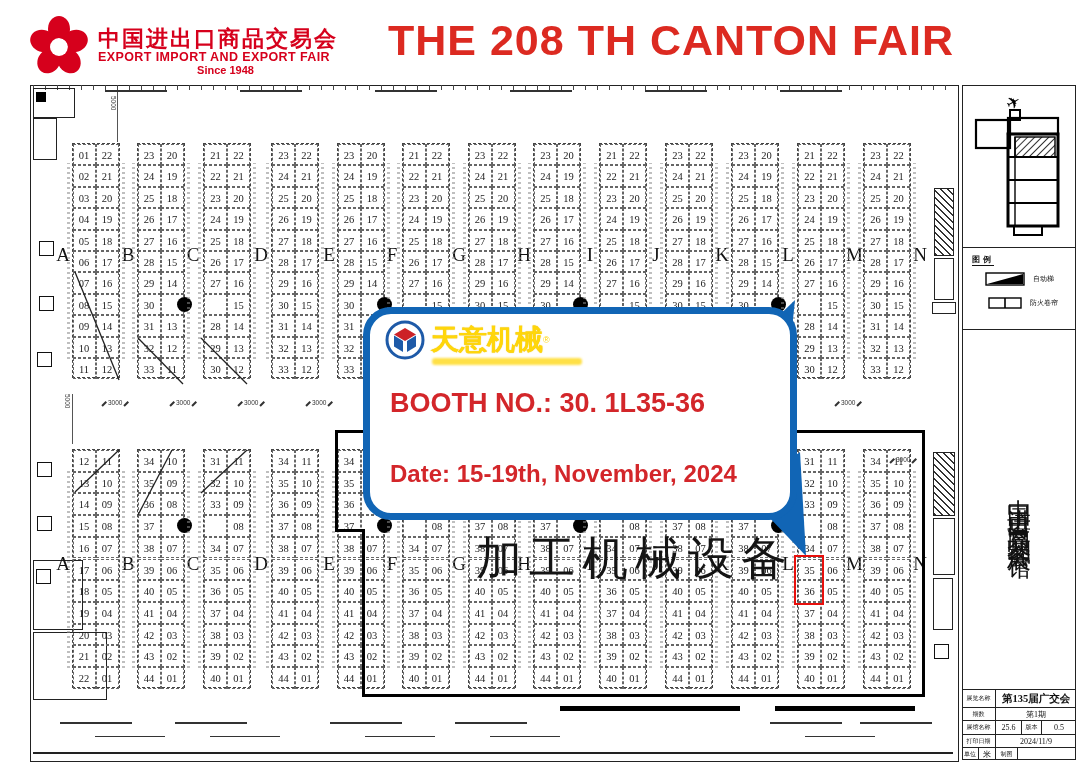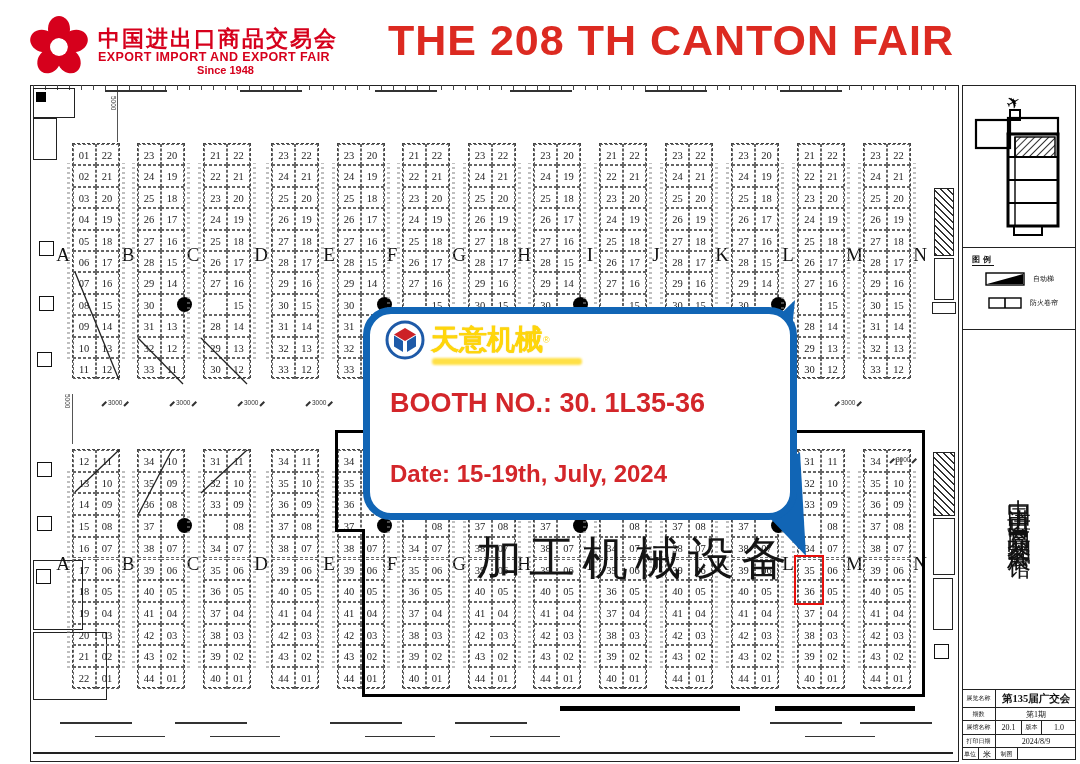--- a/index.html
+++ b/index.html
@@ -862,21 +862,21 @@
     <polygon points="20,8 31,14.5 20,21 9,14.5" fill="#cc2127"></polygon>
     <polygon points="9,15.5 18,21 18,32 9,26.5" fill="#1e5aa8"></polygon>
     <polygon points="31,15.5 22,21 22,32 31,26.5" fill="#1e5aa8"></polygon>
   </svg>
   <div>
     <span id="brand-text">天意机械</span><span id="brand-reg">®</span>
   </div>
 </div>
 <div class="abs" id="brand-tagline"></div>
 <div class="abs" id="booth-line">BOOTH NO.: 30. 1L35-36</div>
-<div class="abs" id="date-line">Date: 15-19th, July, 2024</div>
+<div class="abs" id="date-line">Date: 15-19th, November, 2024</div>
 
 <div class="abs" id="sidebar"></div>
 <div class="abs" id="minimap-box"></div>
 <svg class="abs" style="left:968px;top:90px;z-index:2" width="102" height="152" viewBox="0 0 102 152">
   <defs>
     <pattern id="hatch" width="5" height="5" patternTransform="rotate(45)" patternUnits="userSpaceOnUse">
       <rect width="5" height="5" fill="#fff"></rect>
         <line x1="0" y1="0" x2="0" y2="5" stroke="#000" stroke-width="1.6"></line>
     </pattern>
   </defs>
@@ -915,27 +915,27 @@
   <div class="tb-row" style="height:17px">
     <div class="tb-cell tb-label" style="width:34px">展览名称</div>
     <div class="tb-cell tb-val tb-big" style="flex:1;border-right:none">第135届广交会</div>
   </div>
   <div class="tb-row" style="height:12px">
     <div class="tb-cell tb-label" style="width:34px">期数</div>
     <div class="tb-cell tb-val" style="flex:1;border-right:none">第1期</div>
   </div>
   <div class="tb-row" style="height:13px">
     <div class="tb-cell tb-label" style="width:34px">展馆名称</div>
-    <div class="tb-cell tb-val" style="width:26px">20.1</div>
+    <div class="tb-cell tb-val" style="width:26px">25.6</div>
     <div class="tb-cell tb-label" style="width:20px">版本</div>
-    <div class="tb-cell tb-val" style="flex:1;border-right:none">1.0</div>
+    <div class="tb-cell tb-val" style="flex:1;border-right:none">0.5</div>
   </div>
   <div class="tb-row" style="height:12px">
     <div class="tb-cell tb-label" style="width:34px">打印日期</div>
-    <div class="tb-cell tb-val" style="flex:1;border-right:none">2024/8/9</div>
+    <div class="tb-cell tb-val" style="flex:1;border-right:none">2024/11/9</div>
   </div>
   <div class="tb-row" style="height:12px;border-bottom:none">
     <div class="tb-cell tb-label" style="width:17px">单位</div>
     <div class="tb-cell tb-val" style="width:17px">米</div>
     <div class="tb-cell tb-label" style="width:22px">制图</div>
     <div class="tb-cell tb-val" style="flex:1;border-right:none"></div>
   </div>
 </div>
 
 </body></html>

